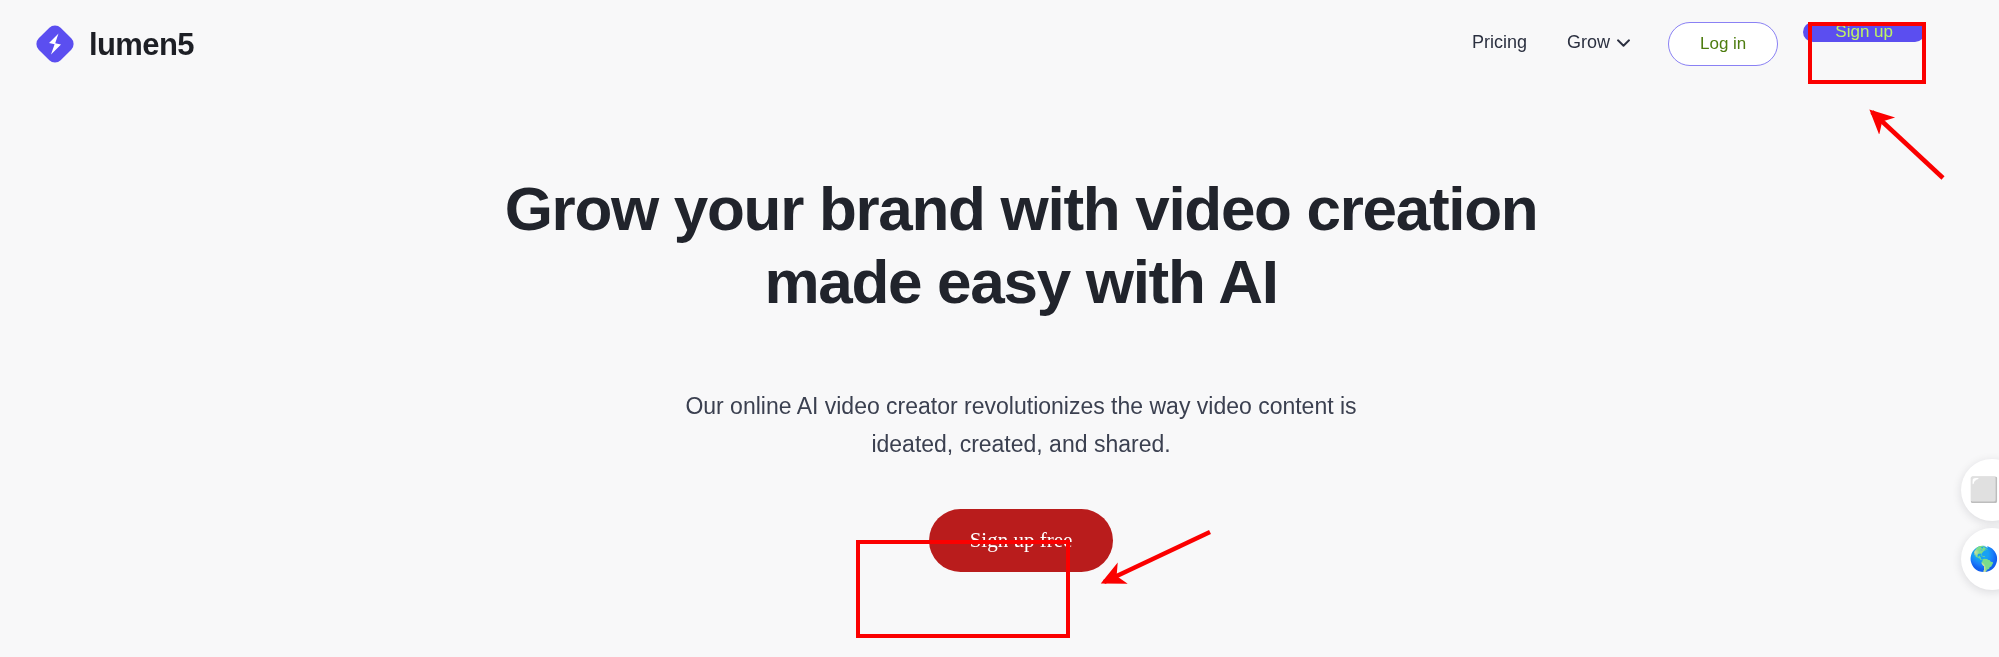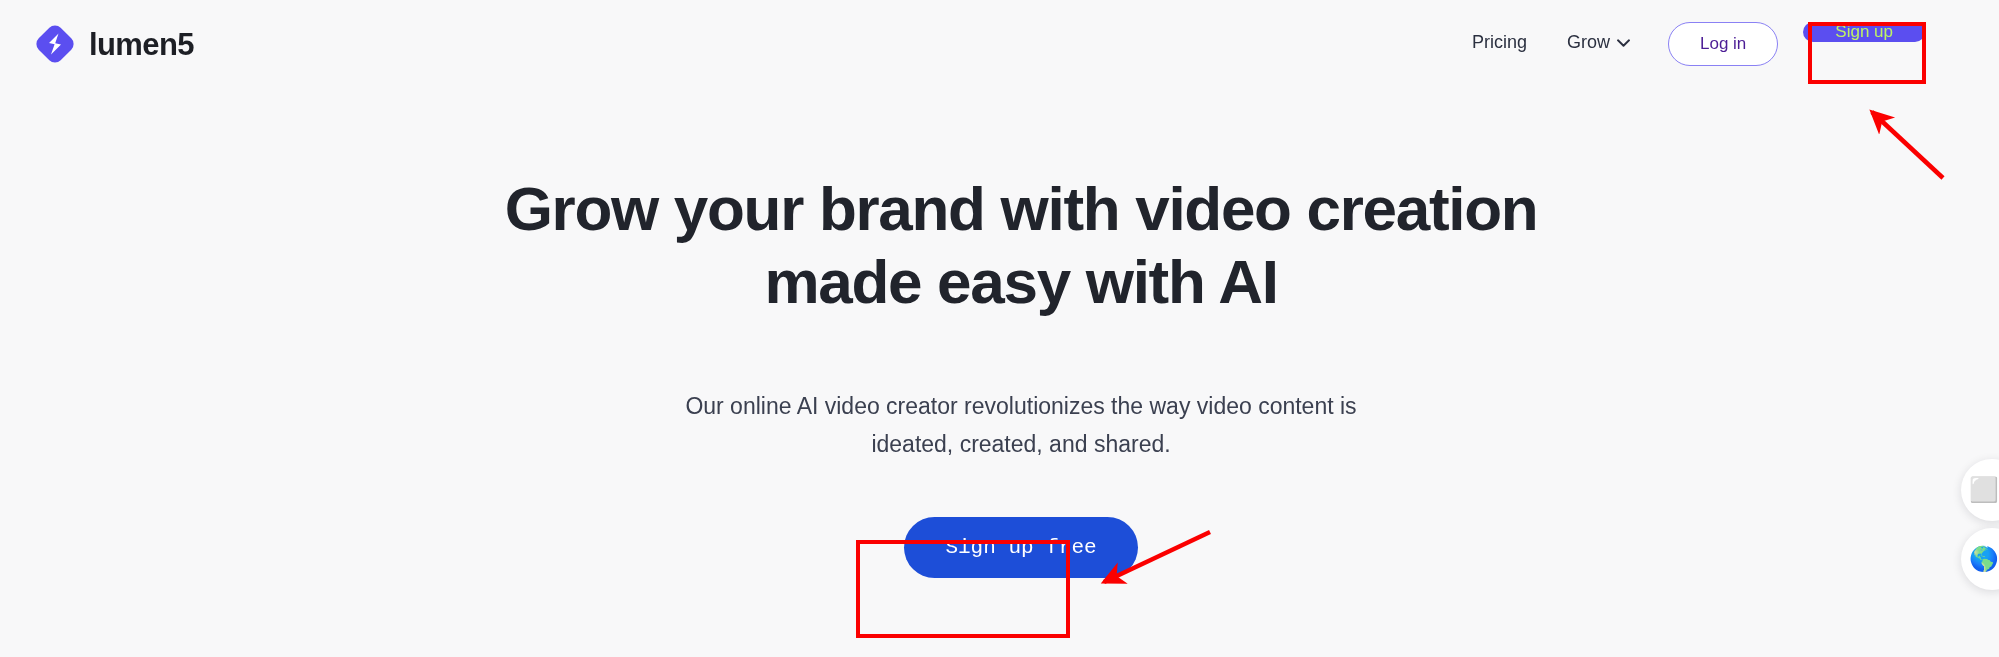--- a/index.html
+++ b/index.html
@@ -33,49 +33,49 @@
   .nav-link {
     display:flex; align-items:center; gap:7px;
     font-size:18px; color:#2b3040; font-weight:400;
     padding:10px 20px; cursor:pointer; text-decoration:none;
     white-space:nowrap;
   }
   .caret { width:13px; height:8px; display:block; flex:none; }
 
   .btn-login {
     margin-left:18px;
-    font-size:17px; color:#4c1d95;
+    font-size:17px; color:#4d7c0f;
     border:1.4px solid #8a81f4; background:#ffffff;
     border-radius:999px; padding:11px 31px; cursor:pointer;
     font-family:"Liberation Sans", sans-serif; white-space:nowrap;
   }
   #signup-wrap { position:relative; margin-left:25px; }
   .btn-signup {
     font-size:17px; color:#bef264; background:#5b4ef0;
     border:none; border-radius:999px; padding:0 32px; cursor:pointer;
     font-family:"Liberation Sans", sans-serif; white-space:nowrap;
   }
 
   
   #hero { position:absolute; top:88px; left:0; width:1999px; text-align:center;padding-left:43px; }
   #headline {
     margin:0 auto; width:1100px;
     font-size:62px; line-height:1.18; font-weight:700;
     color:#21242c; letter-spacing:-1.3px;
     padding-top:84px;
   }
   #subhead {
-    margin:70px auto 8px; width:720px;
+    margin:70px auto 0; width:720px;
     font-size:23px; line-height:1.62; color:#3b4050; font-weight:400;
   }
   #cta-wrap { margin-top:46px; display:inline-block; position:relative; }
   .btn-cta {
-    font-size:21px; color:#ffffff; background:#1d4ed8;
+    font-size:21px; color:#ffffff; background:#b91c1c;
     border:none; border-radius:999px; padding:19px 41px; cursor:pointer;
-    font-family:Liberation Mono, monospace; white-space:nowrap;
+    font-family:Liberation Serif, serif; white-space:nowrap;
   }
 
   
   .side-widget {
     position:absolute; right:-24px;
     width:62px; height:62px; border-radius:50%;
     background:#ffffff; box-shadow:0 2px 10px rgba(20,20,40,.13);
     display:flex; align-items:center; justify-content:center;
     cursor:pointer;
   }

